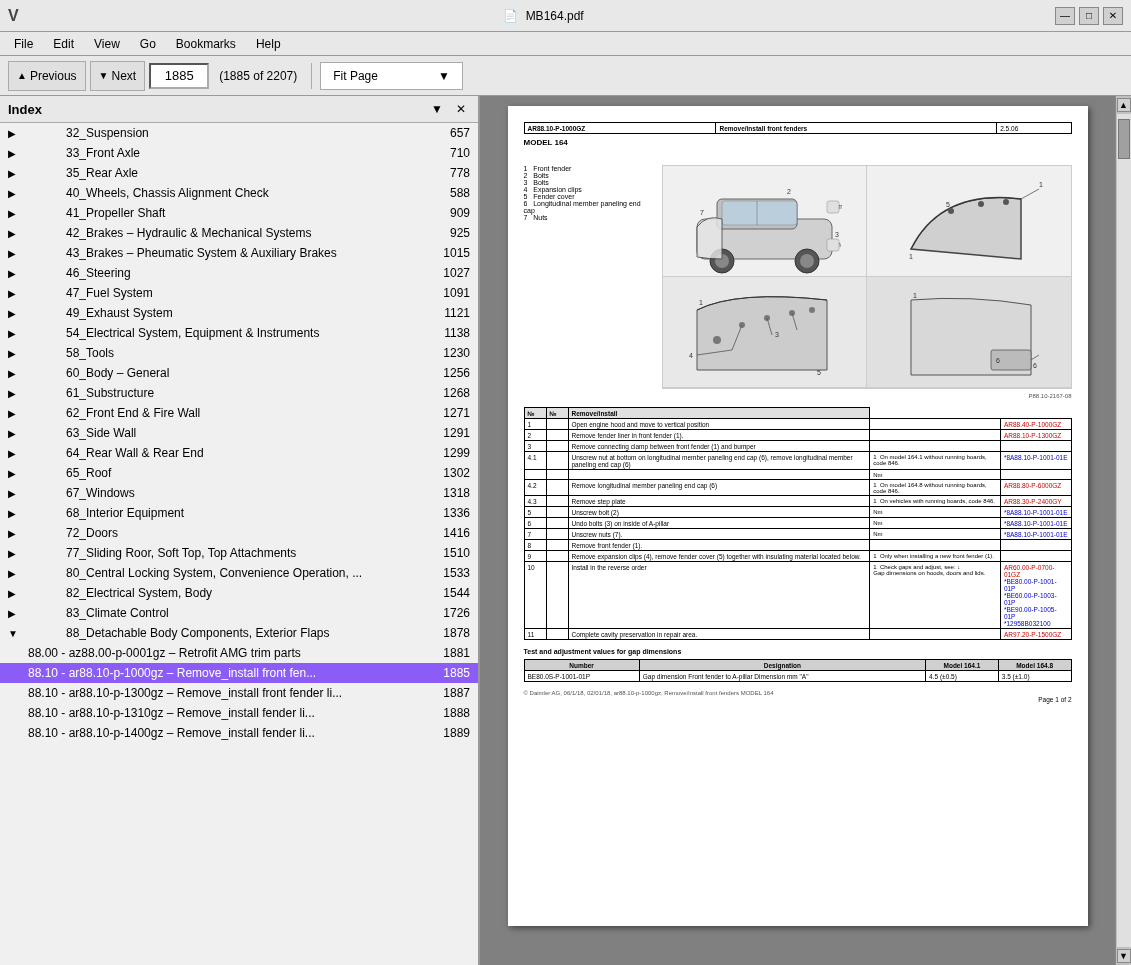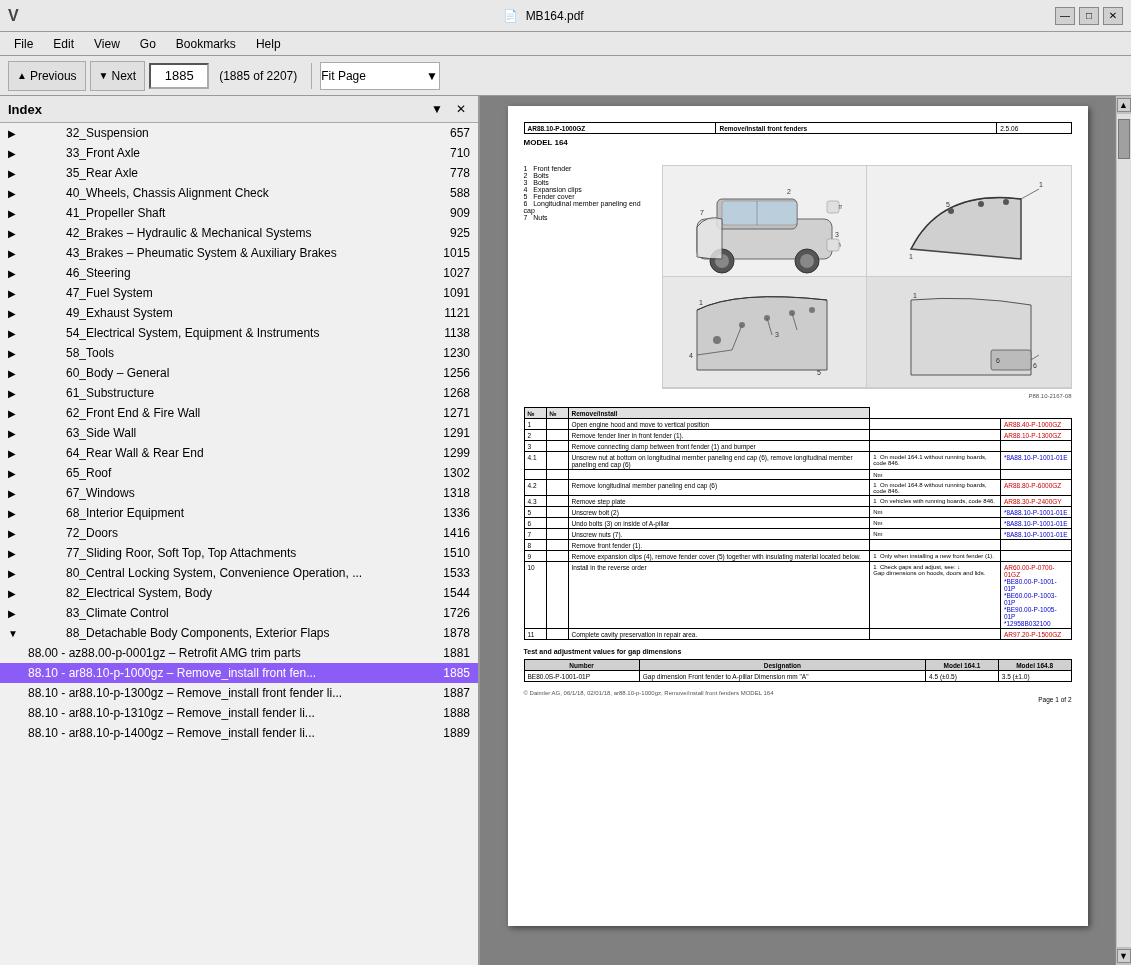--- a/index.html
+++ b/index.html
@@ -36,21 +36,21 @@
       height: 40px;
       display: flex;
       align-items: center;
       padding: 0 8px;
       gap: 4px;
       border-bottom: 1px solid #999;
     }
     .nav-btn { display: flex; align-items: center; gap: 3px; padding: 4px 8px; background: #e0e0e0; border: 1px solid #aaa; cursor: pointer; font-size: 12px; height: 30px; }
     .page-input { width: 60px; height: 26px; border: 2px inset #aaa; text-align: center; font-size: 13px; padding: 2px; background: white; }
     .page-count { font-size: 12px; margin: 0 6px; }
-    .fit-dropdown { height: 28px; border: 1px solid #aaa; background: white; padding: 2px 0; font-size: 12px; display: flex; align-items: center; gap: 60px; cursor: pointer; min-width: 120px; }
+    .fit-dropdown { height: 28px; border: 1px solid #aaa; background: white; padding: 2px 12px; font-size: 12px; display: flex; align-items: center; gap: 60px; cursor: pointer; min-width: 120px; }
     
     
     #main { display: flex; height: calc(965px - 32px - 24px - 40px); }
     
     
     #sidebar {
       width: 480px;
       background: #f0f0f0;
       border-right: 2px solid #999;
       display: flex;

